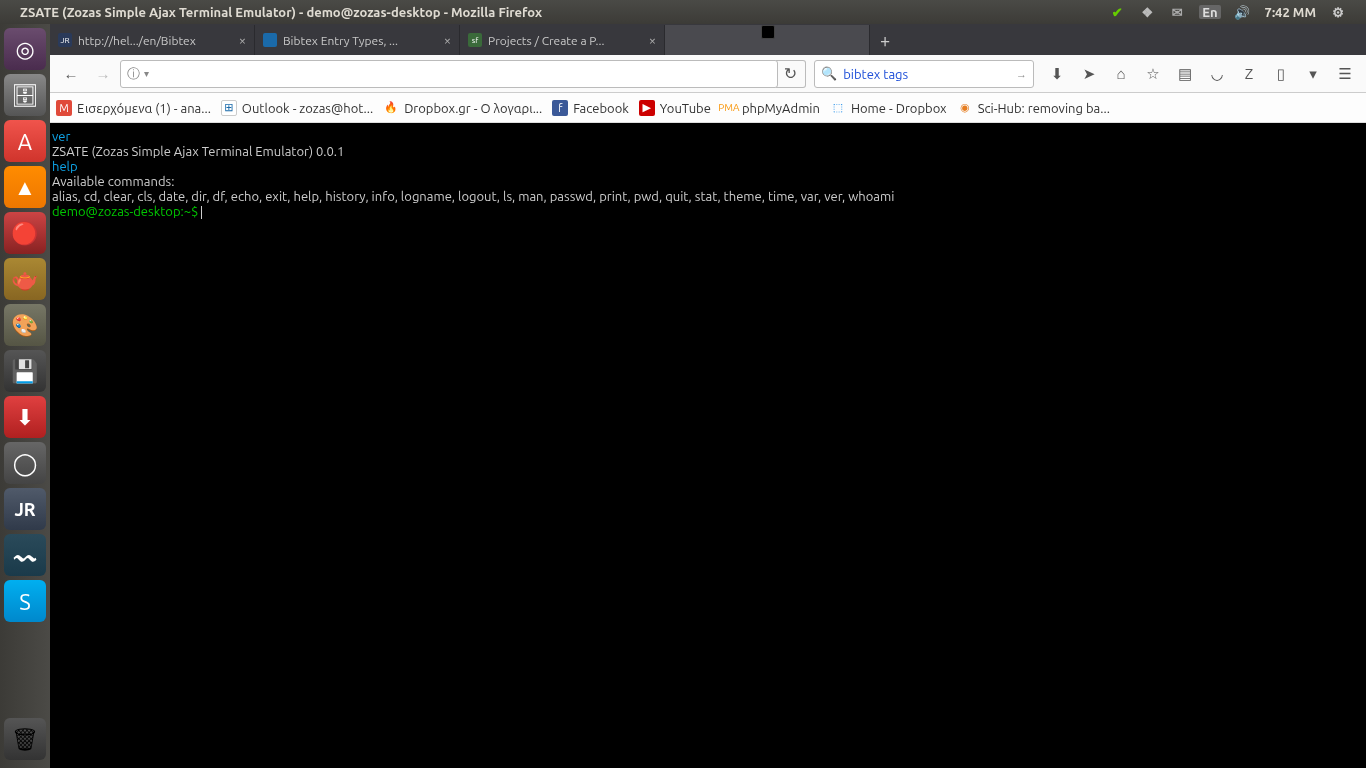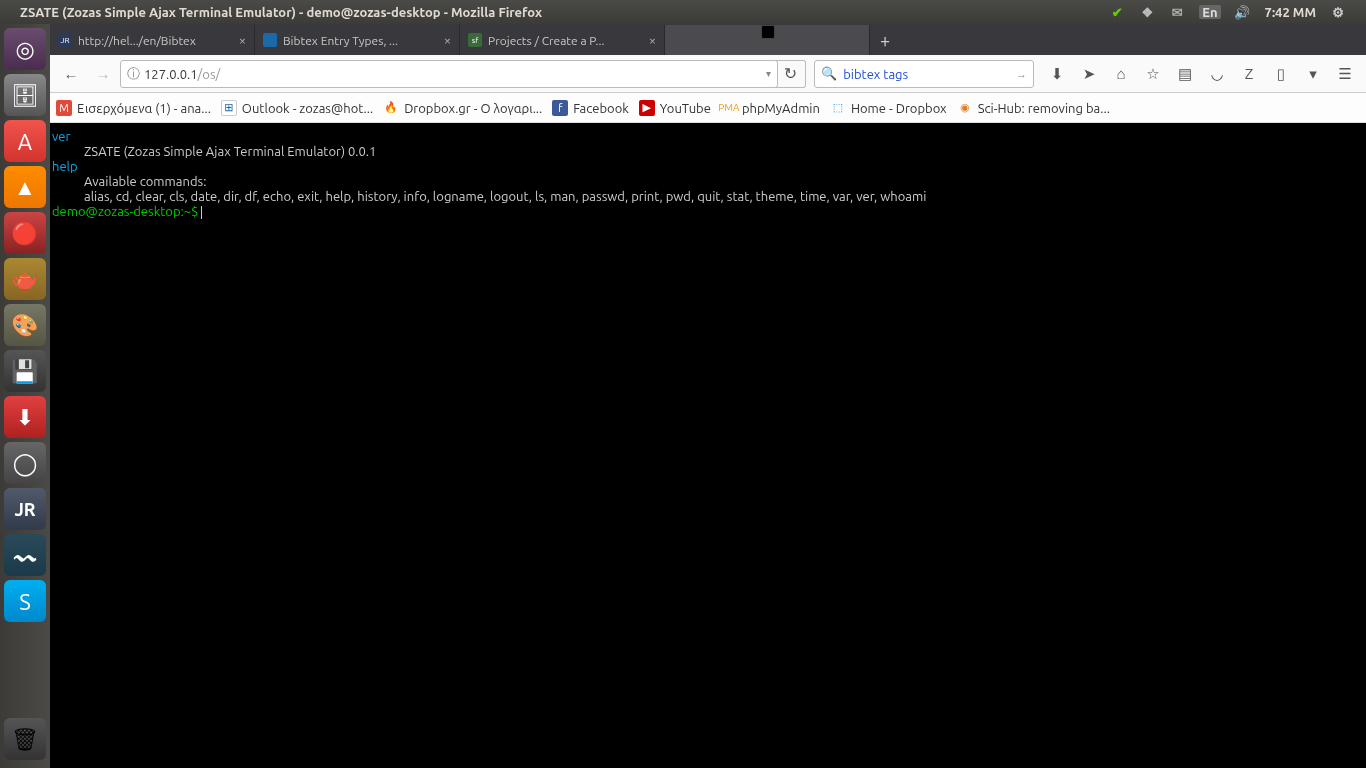--- a/index.html
+++ b/index.html
@@ -61,21 +61,21 @@
 
 
 .bookmarkbar { height: 30px; background: #fdfdfd; border-bottom: 1px solid #ddd; display: flex; align-items: center; padding: 0 6px; gap: 10px; font-size: 13px; }
 .bookmark { display: flex; align-items: center; gap: 5px; color: #333; }
 .bm-icon { width: 16px; height: 16px; border-radius: 2px; flex-shrink: 0; display:flex; align-items:center; justify-content:center; font-size:11px; color:#fff;}
 
 
 .terminal { flex: 1; background: #000; padding: 6px 8px 0 2px; font-family: "Ubuntu Mono", Consolas, monospace; font-size: 13px; line-height: 15px; color: #ccc; white-space: pre-wrap; overflow-y: auto; }
 .term-cmd { color: #0ea5e9; text-align: right; }
 .term-prompt { color: #00c800; }
-.term-out { color: #cccccc; margin-left: 32px; }
+.term-out { color: #cccccc; }
 .cursor { display: inline-block; width: 1px; height: 13px; background: #ccc; vertical-align: middle; animation: blink 1s step-start infinite; }
 @keyframes blink { 50% { opacity: 0; } }
 </style>
 </head>
 <body>
 
 <div class="titlebar">
   <span>ZSATE (Zozas Simple Ajax Terminal Emulator) - demo@zozas-desktop - Mozilla Firefox</span>
   <div class="titlebar-right">
     <span class="indicator-icon" style="color:#6c0;">✔</span>
@@ -130,21 +130,20 @@
       <span class="tab-close">×</span>
     </div>
     <div class="tab-new">+</div>
   </div>
 
   <div class="navbar">
     <div class="nav-btn">←</div>
     <div class="nav-btn disabled">→</div>
     <div class="urlbar">
       <span class="urlbar-info">ⓘ</span>
-      <span class="urlbar-text"><span>127.0.0.1</span><span class="dim">/os/</span></span>
       <span class="urlbar-drop">▾</span>
     </div>
     <div class="reload-btn-zone">↻</div>
     <div class="searchbar">
       <span class="icon">🔍</span>
       <span class="searchbar-input">bibtex tags</span>
       <span class="go">→</span>
     </div>
     <div class="toolbar-icons">
       <div class="nav-btn">⬇</div>

